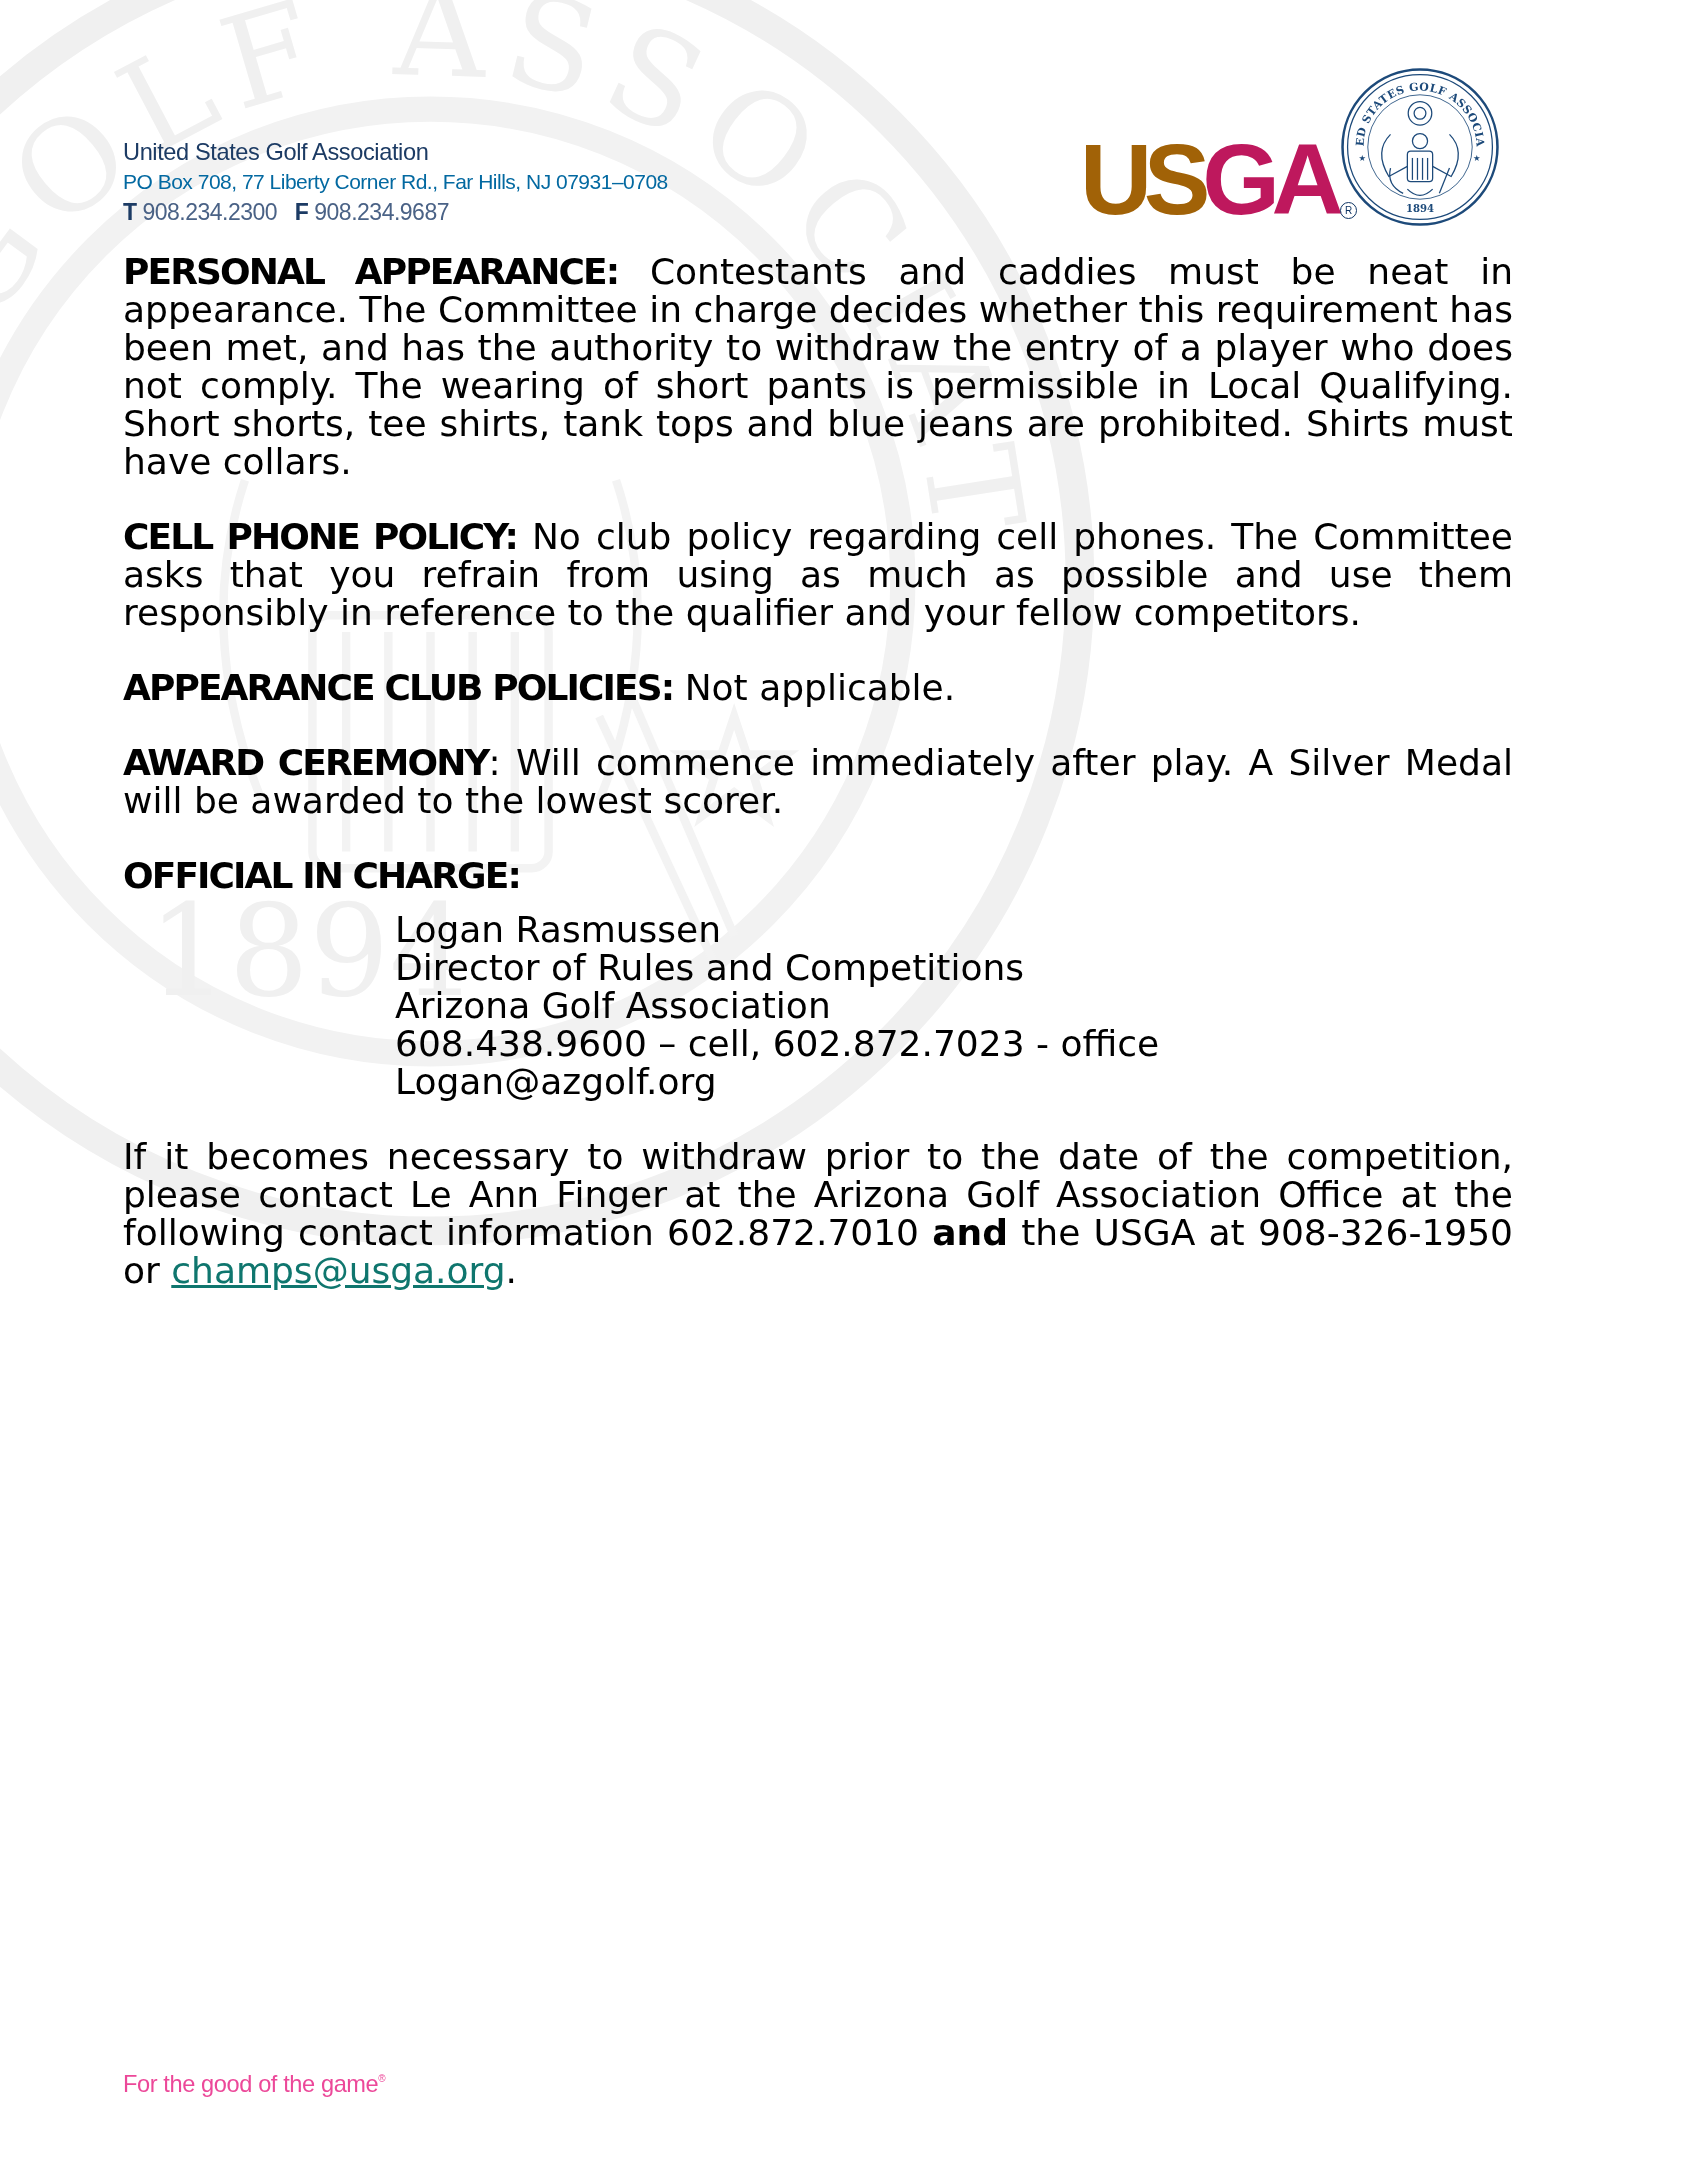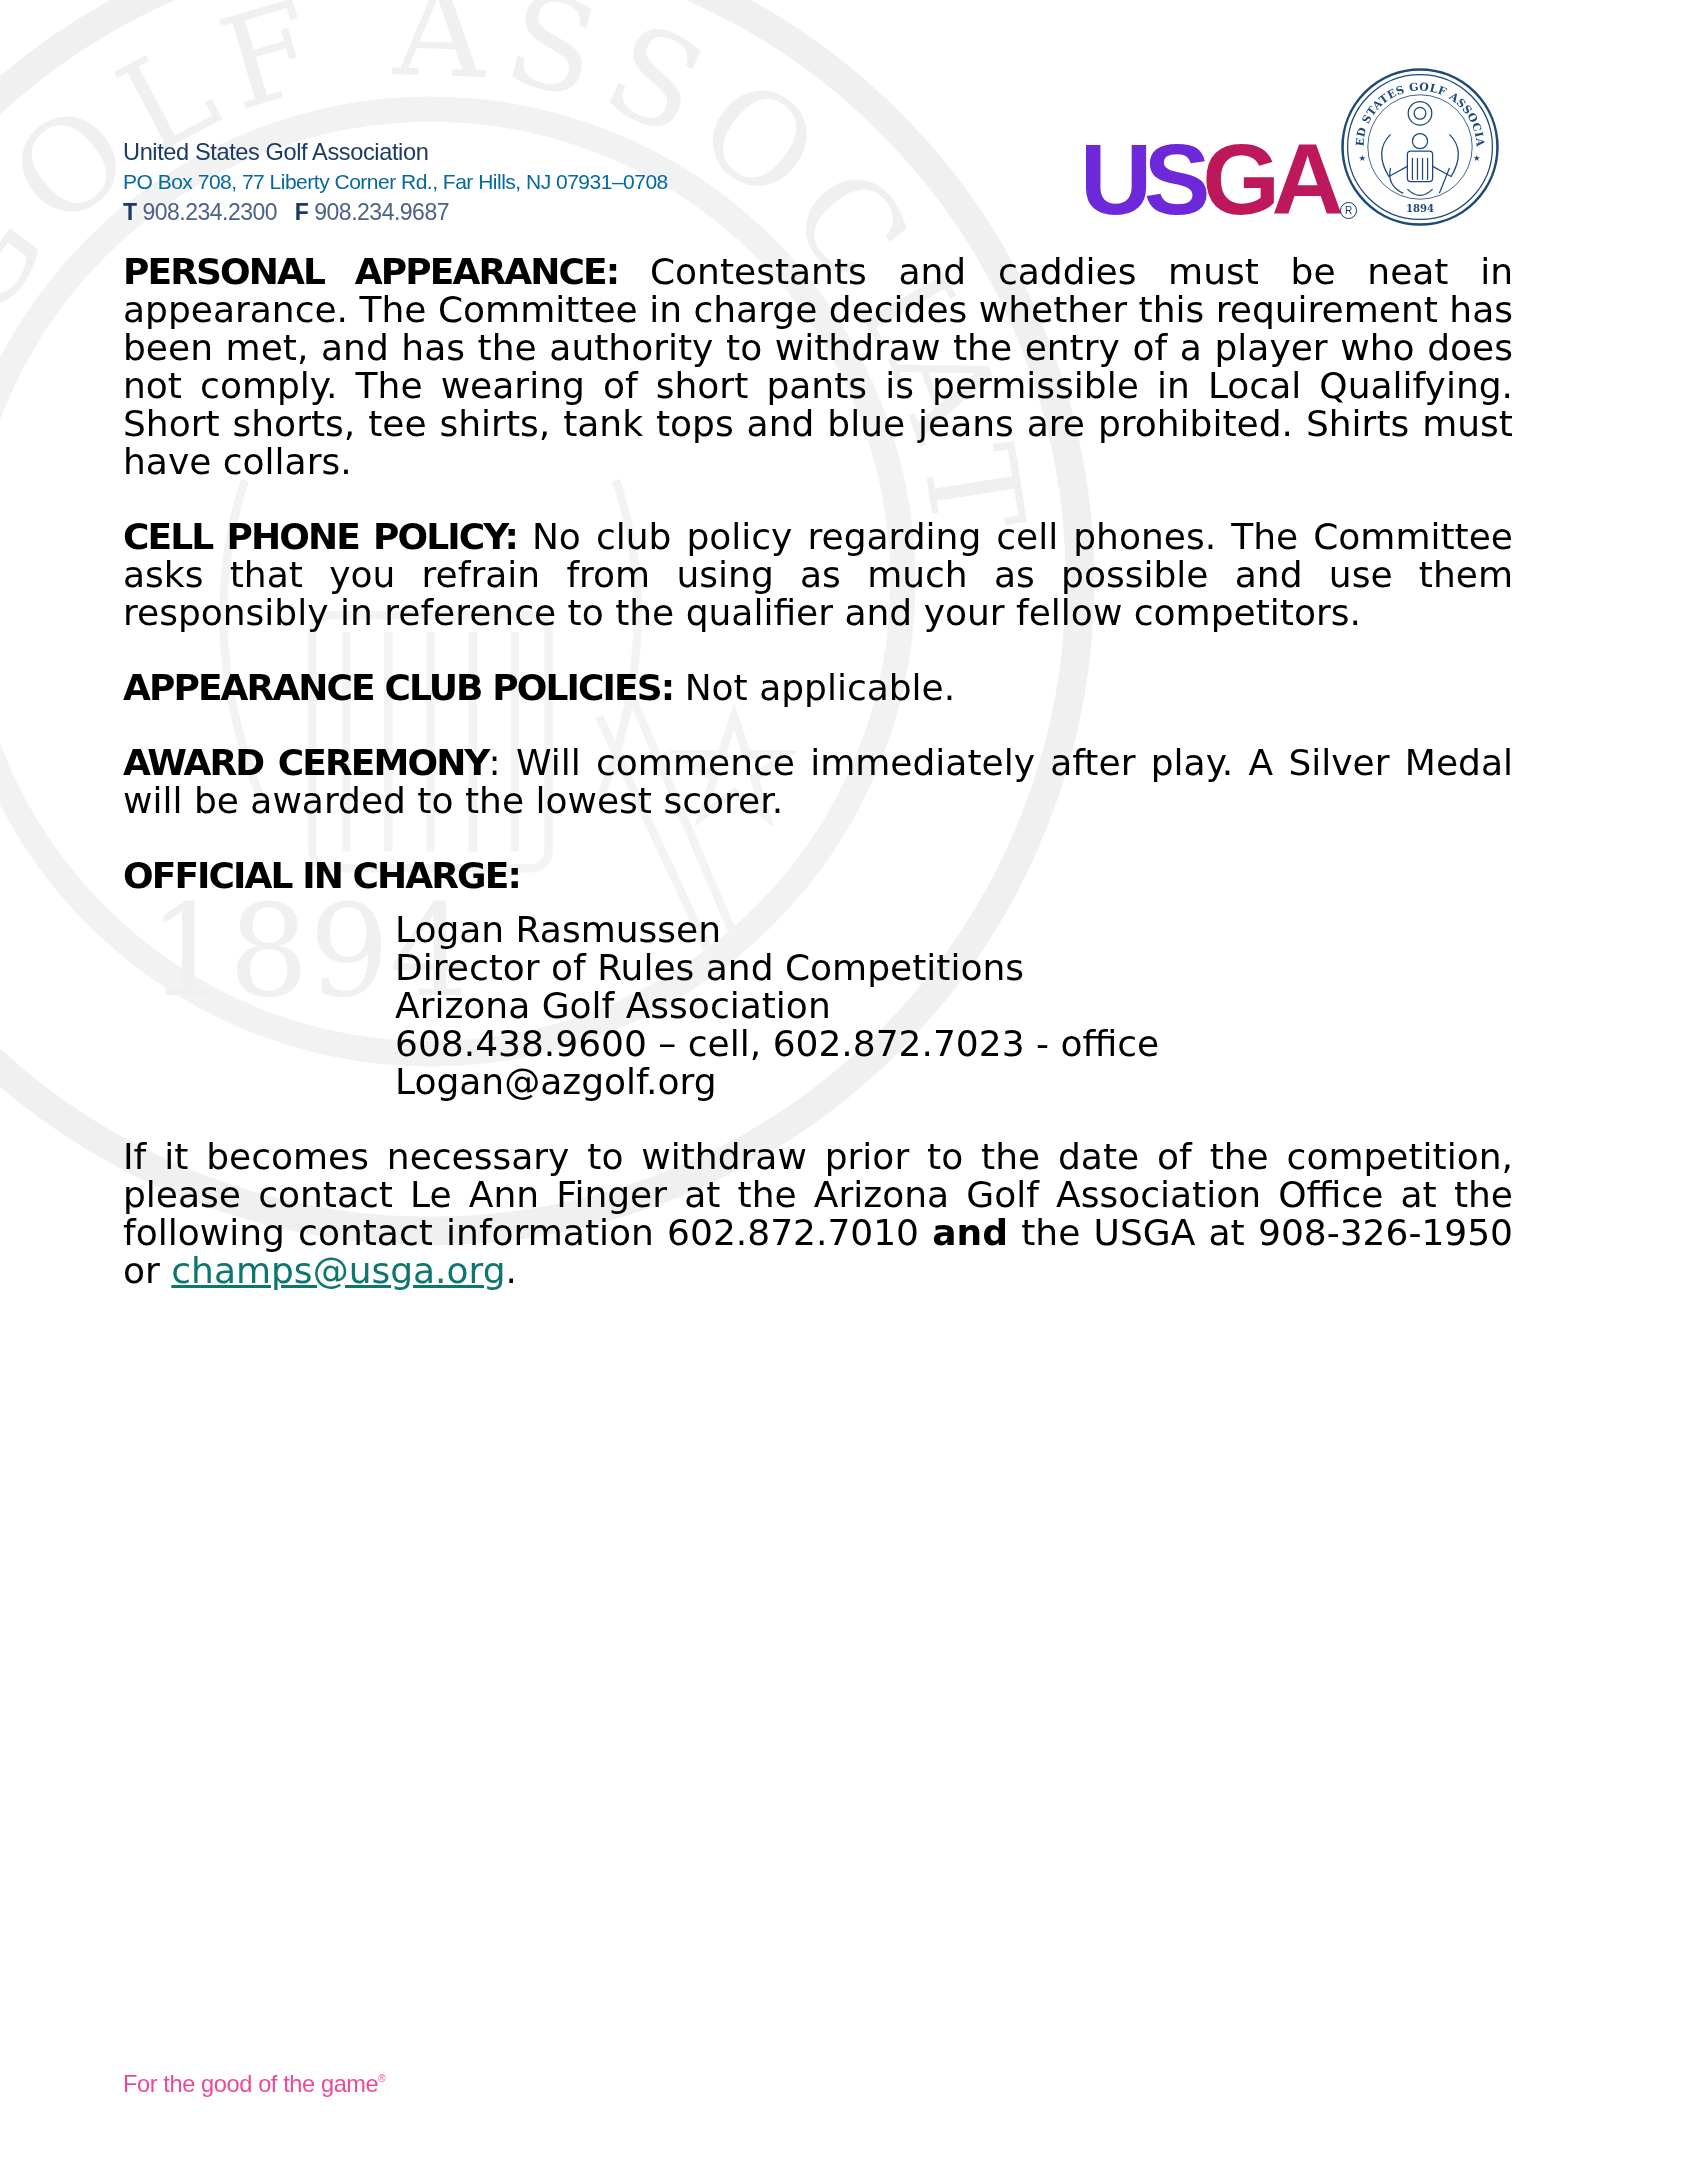--- a/index.html
+++ b/index.html
@@ -63,21 +63,21 @@
     .logo-word {
       position: absolute;
       left: 0;
       top: 62px;
       font-family: "Liberation Sans", sans-serif;
       font-weight: bold;
       font-size: 100px;
       letter-spacing: -8.4px;
       line-height: 1;
     }
-    .logo-word .us { color: #6d28d9; margin-top: 39px; }
+    .logo-word .us { color: #a16207; margin-top: 39px; }
     .logo-word .ga { color: #be185d; }
     .logo-reg {
       position: absolute;
       left: 260px;
       top: 135px;
       width: 15px;
       height: 15px;
       border: 1.7px solid #0f3564;
       border-radius: 50%;
       font-size: 10px;

